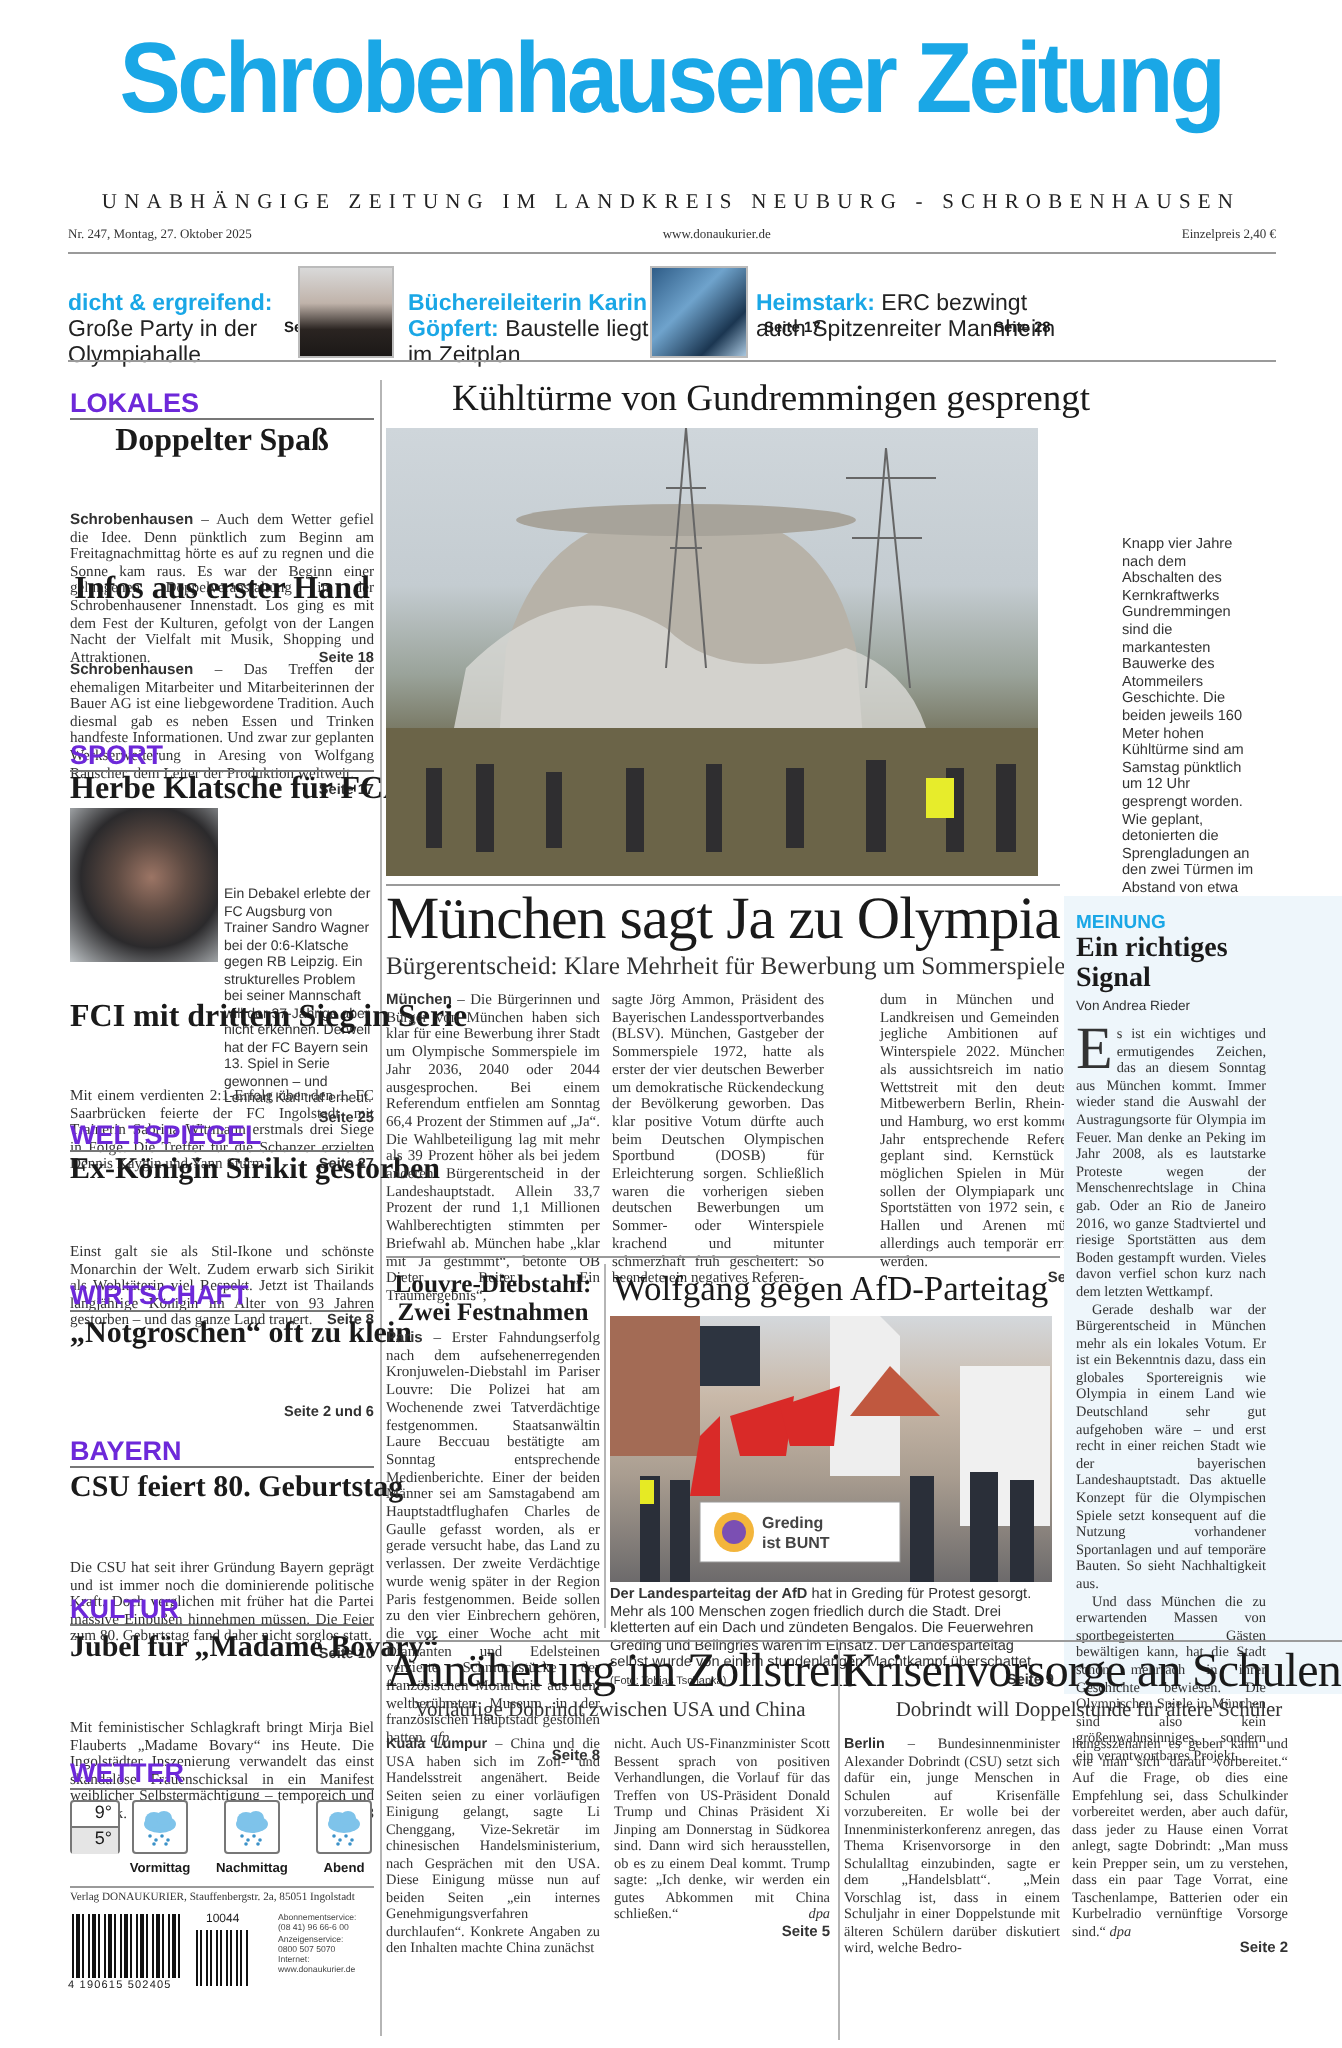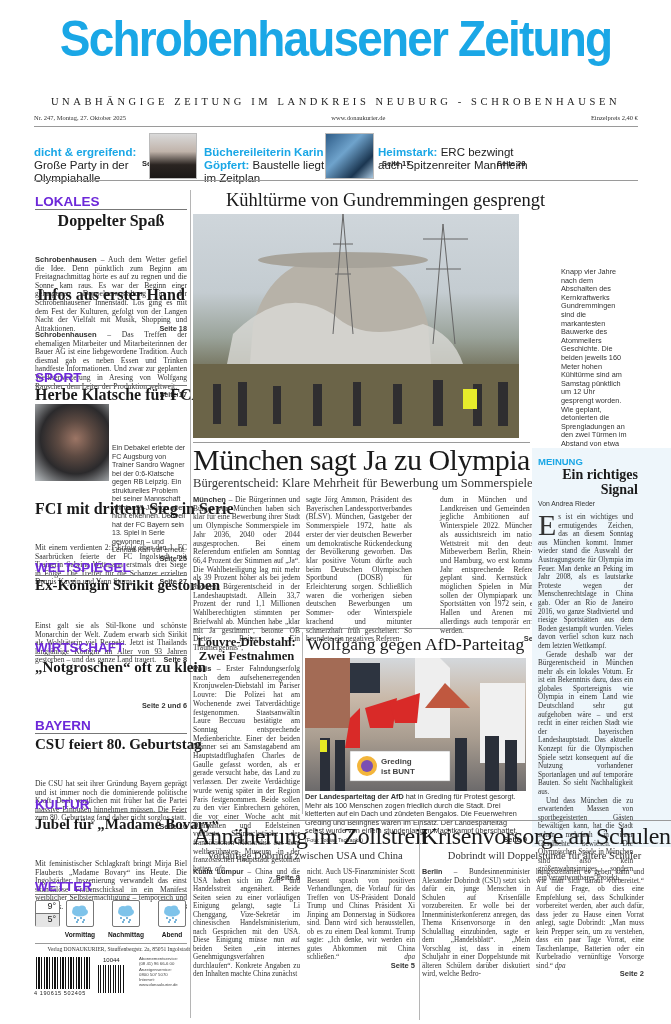--- a/index.html
+++ b/index.html
@@ -1,20 +1,20 @@
 <!DOCTYPE html>
 <html><head>
 <meta charset="utf-8">
 <style>
   * { box-sizing: border-box; margin: 0; padding: 0; }
   html, body { width: 671px; height: 1024px; background: #ffffff; overflow: hidden; }
   body { position: relative; font-family: "Liberation Serif", serif; color: #1a1a1a; }
   .abs { position: absolute; }
   .sans { font-family: "Liberation Sans", sans-serif; }
-  .serif { font-family: "Liberation Serif", serif; text-align: right; }
+  .serif { font-family: "Liberation Serif", serif; }
 
   
   .masthead { left: 0; top: 14px; width: 671px; text-align: center; font-family: "Liberation Sans", sans-serif; font-weight: bold; font-size: 50px; letter-spacing: -2px; color: #1aa7e6; line-height: 1; transform: scaleX(0.92); }
   .tagline { left: 0; top: 96px; width: 671px; text-align: center; font-size: 10.5px; letter-spacing: 3.6px; color: #222; }
   .infoline { left: 34px; top: 114px; width: 604px; font-size: 6.5px; color: #333; display: flex; justify-content: space-between; }
   .rule { background: #9a9a9a; height: 1px; }
 
   
   .teaser { font-family: "Liberation Sans", sans-serif; font-size: 11.5px; line-height: 13px; color: #222; }
   .teaser .hl { color: #1aa7e6; font-weight: bold; }

